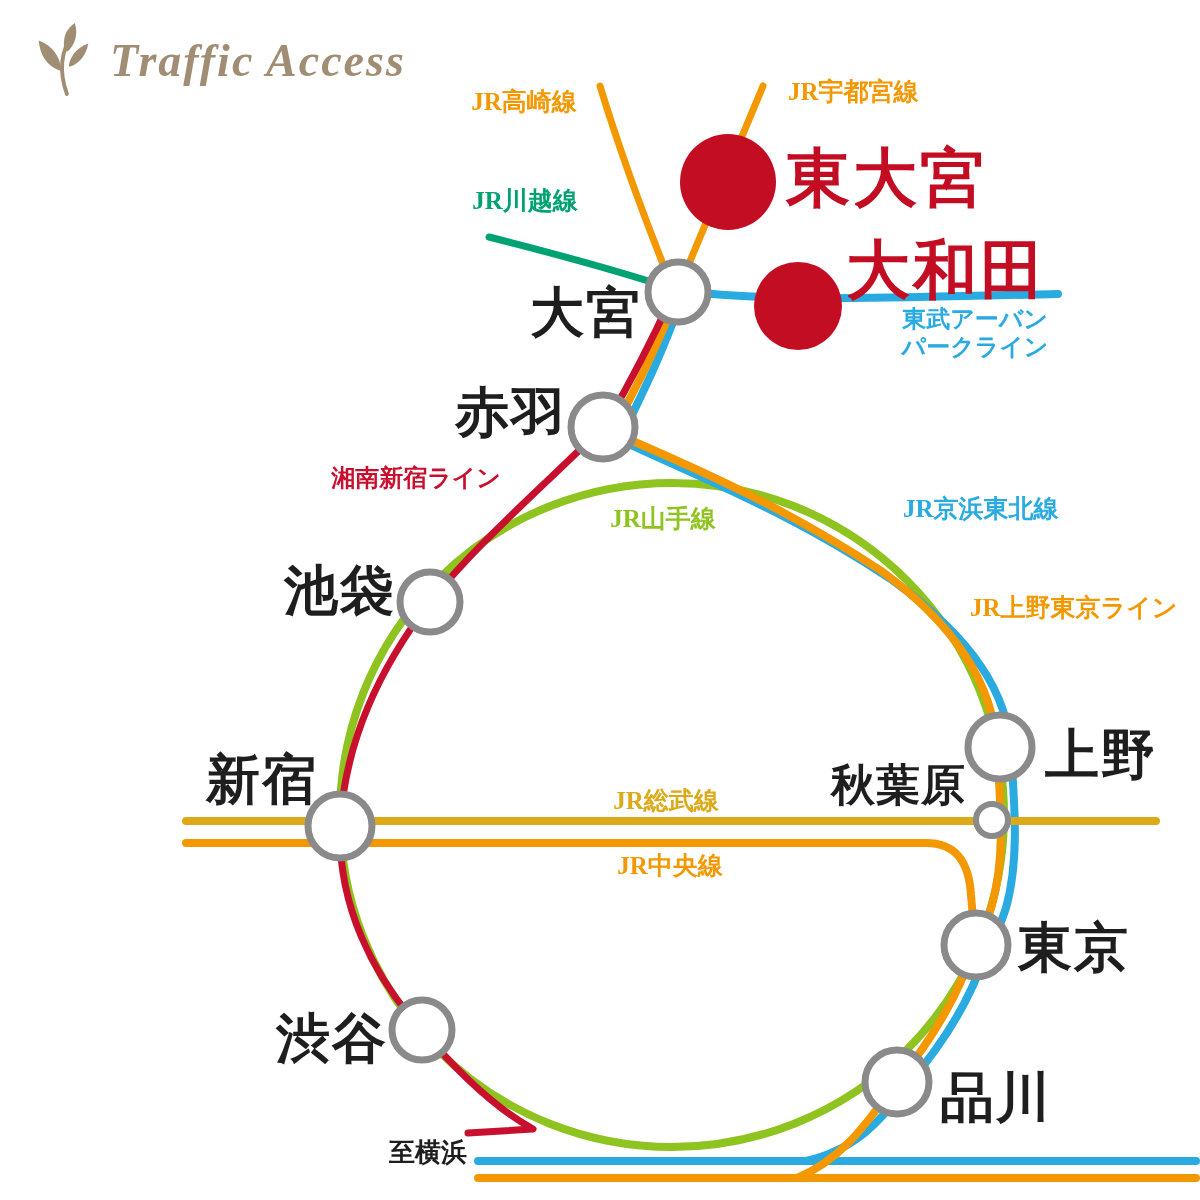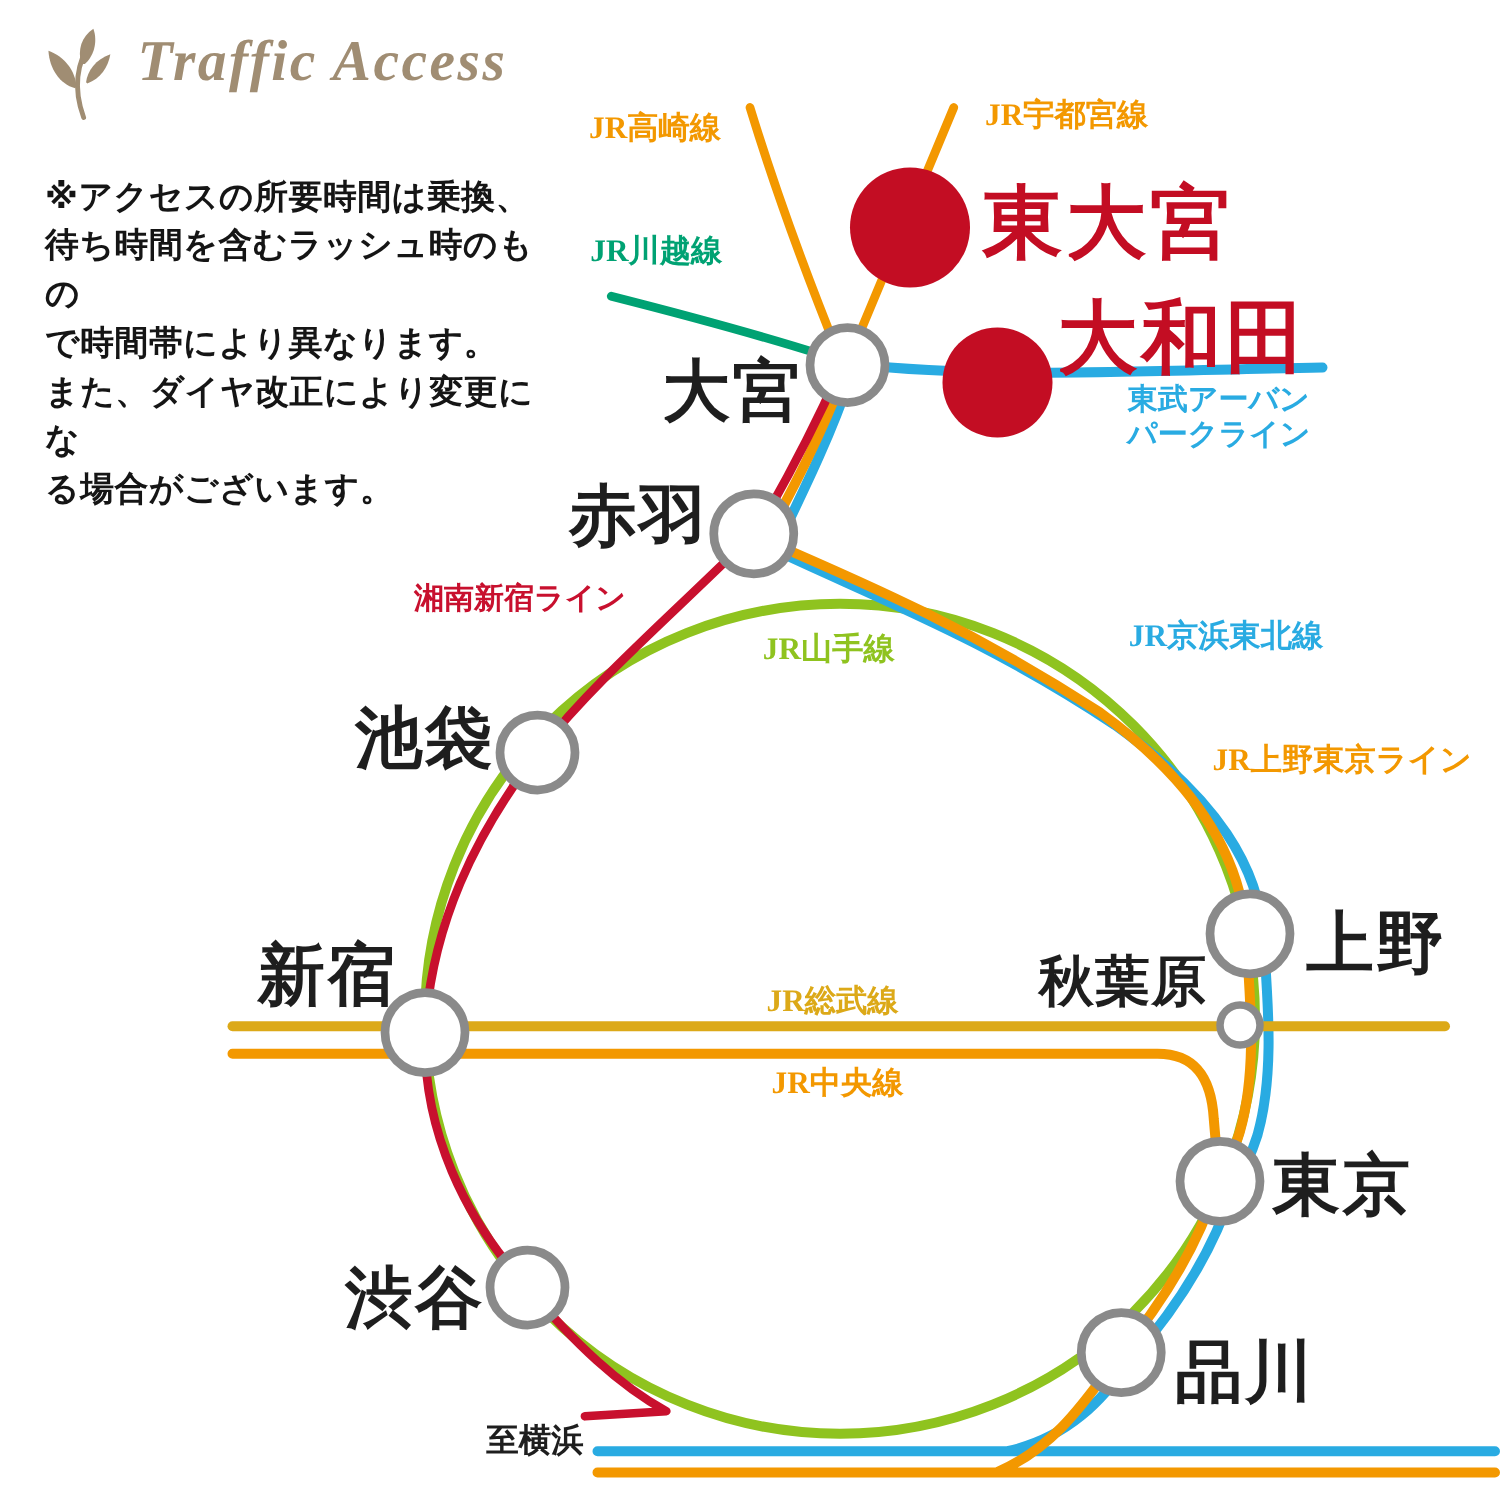--- a/index.html
+++ b/index.html
@@ -1,20 +1,20 @@
 <!DOCTYPE html>
 <html><head>
 <meta charset="utf-8">
 <style>
   html,body{margin:0;padding:0;background:#fff;}
   .canvas{position:relative;width:1200px;height:1200px;background:#fff;overflow:hidden;
           font-family:"Liberation Sans","DejaVu Sans",sans-serif;}
   .diagram-svg{position:absolute;left:0;top:0;}
   
-  .brand{position:absolute;left:30px;top:22px;display:flex;gap:12px;color:#A08D73;}
+  .brand{position:absolute;left:30px;top:22px;display:flex;align-items:center;gap:12px;color:#A08D73;}
   .brand-title{font-family:"Liberation Serif","DejaVu Serif",serif;font-style:italic;font-weight:bold;
                font-size:46px;letter-spacing:2px;color:#A08D73;}
   
   .disclaimer{position:absolute;left:36px;top:138px;width:410px;font-size:27px;line-height:39px;
               font-weight:600;color:#151515;letter-spacing:.5px;white-space:pre-line;}
   
   .ln{fill:none;stroke-linecap:round;stroke-linejoin:round;}
   .w7{stroke-width:7;}
   .w8{stroke-width:8;}
   .stn{fill:#fff;stroke:#8A8A8A;stroke-width:7;}
@@ -88,19 +88,14 @@
   <div class="brand">
     <svg width="68" height="76" viewBox="0 0 70 78">
       <path d="M38,74 C30,52 31,30 45,10" fill="none" stroke="currentColor" stroke-width="4" stroke-linecap="round"></path>
       <path d="M31,50 C18,46 10,34 9,19 C23,24 31,36 32,48 Z" fill="currentColor"></path>
       <path d="M36,30 C33,18 36,8 46,1 C50,12 46,24 39,30 Z" fill="currentColor"></path>
       <path d="M41,46 C52,42 58,33 60,22 C48,26 41,36 40,45 Z" fill="currentColor"></path>
     </svg>
     <span class="brand-title">Traffic Access</span>
   </div>
 
-  <div class="disclaimer">※アクセスの所要時間は乗換、
-待ち時間を含むラッシュ時のもの
-で時間帯により異なります。
-また、ダイヤ改正により変更にな
-る場合がございます。</div>
 
 </div>
 
 </body></html>

